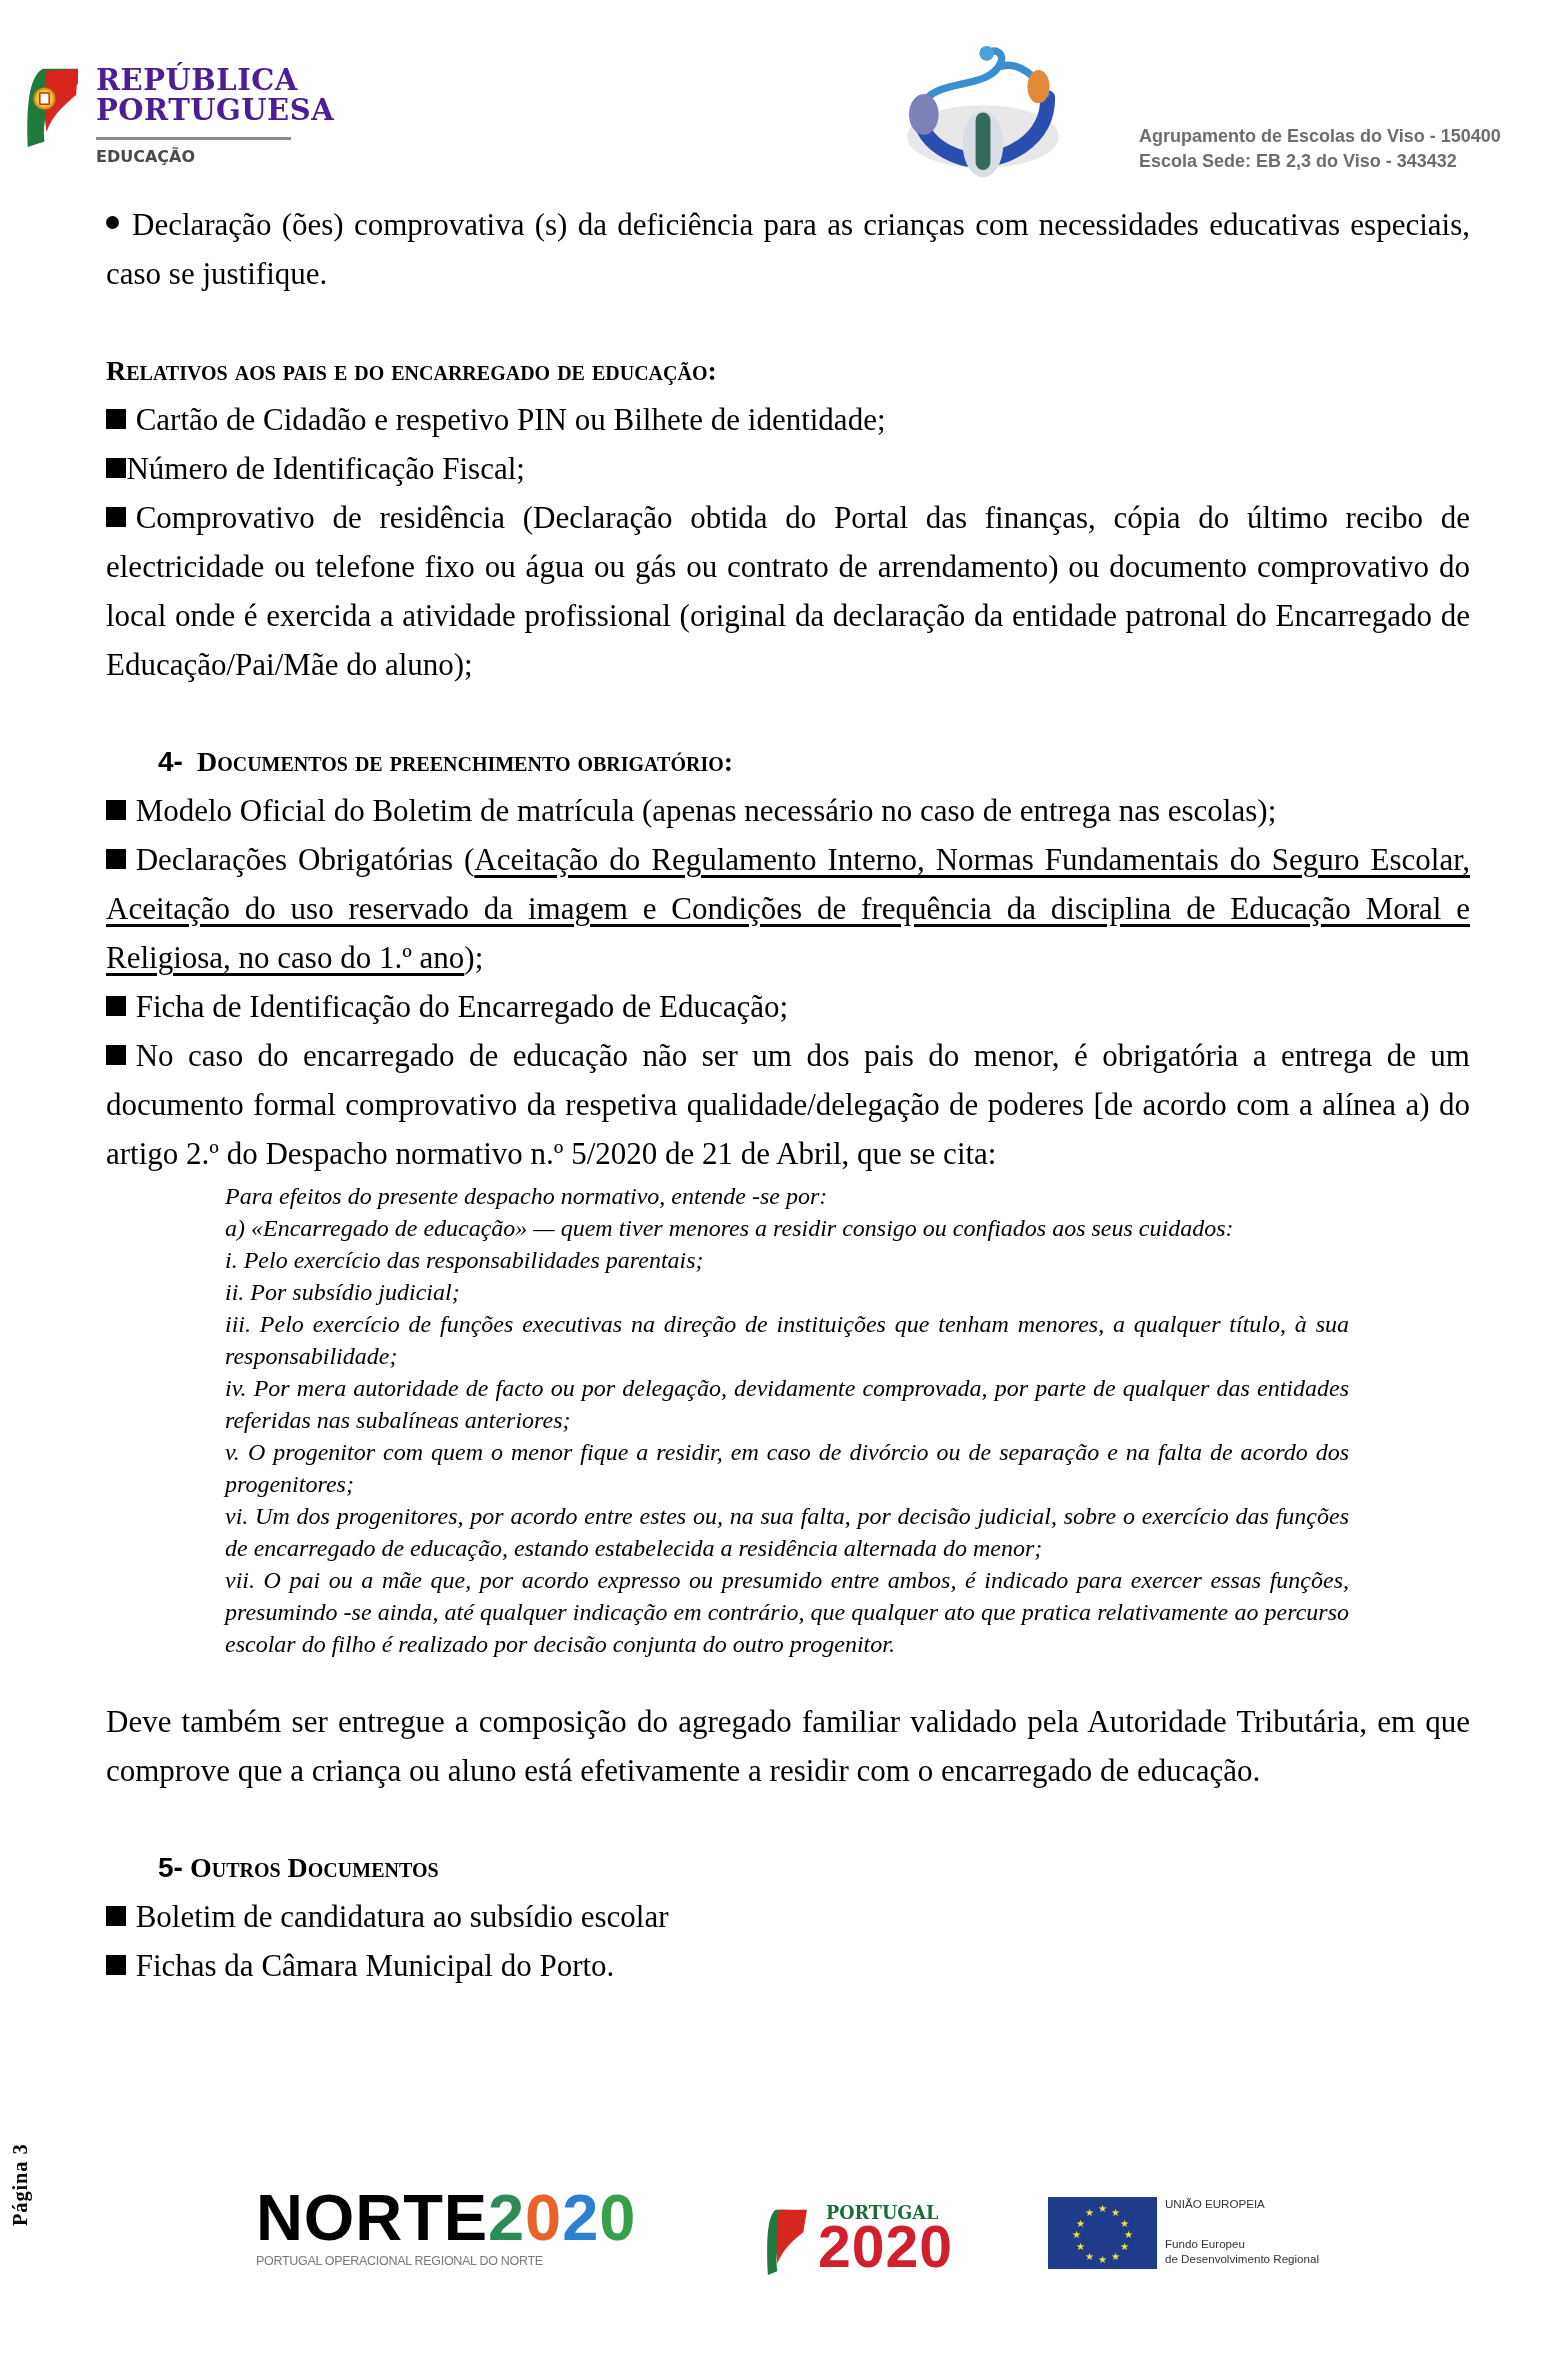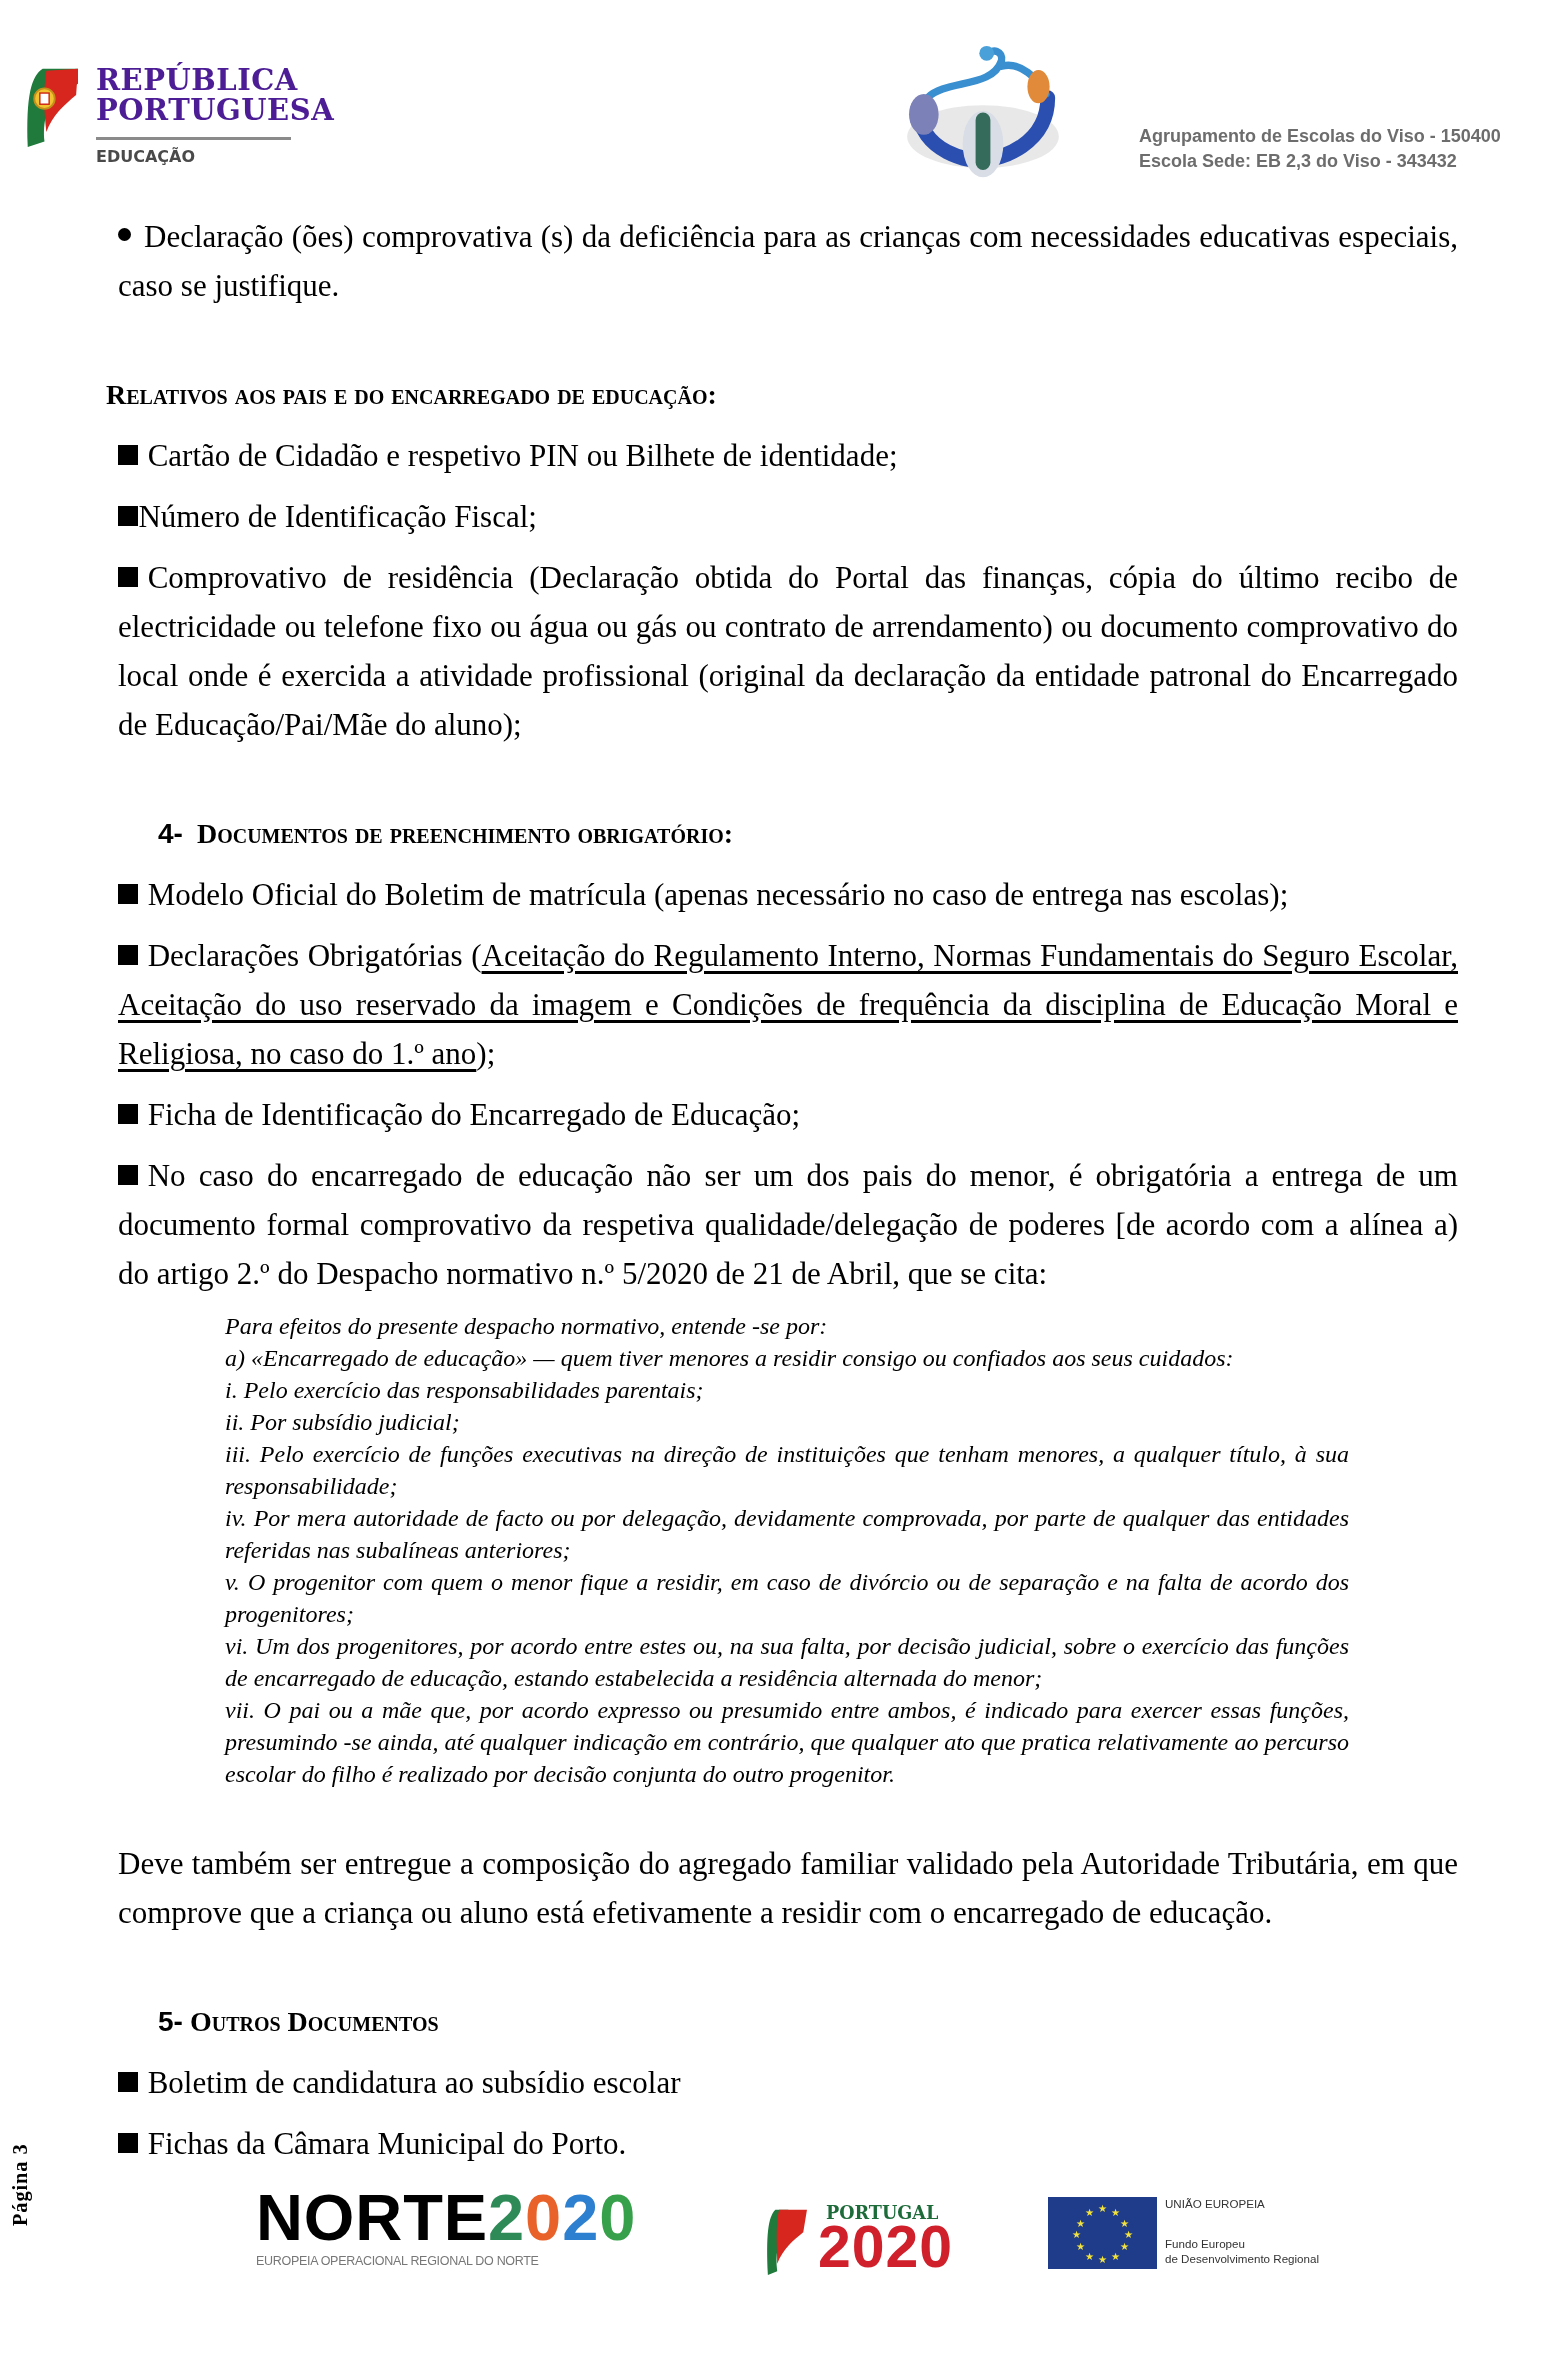--- a/index.html
+++ b/index.html
@@ -10,21 +10,21 @@
   .rp-flag { position: absolute; left: 0; top: 1.9px; width: 54px; height: 80px; }
   .rp-text { position: absolute; left: 72px; top: 0px; font-family: "DejaVu Serif", serif; font-weight: bold; color: #4c1d95; font-size: 29px; line-height: 30px; letter-spacing: 0.5px; }
   .rp-rule { position: absolute; left: 72px; top: 72px; width: 195px; height: 2.8px; background: #8a8a8a; }
   .rp-edu { position: absolute; left: 72px; top: 82px; font-family: "DejaVu Sans", sans-serif; font-weight: bold; color: #4a4a4a; font-size: 16px; }
 
   .hdr-logo { position: absolute; left: 890px; top: 33px; width: 186px; height: 148px; }
   .hdr-school { position: absolute; left: 1139px; top: 100px; font-family: "Liberation Sans", sans-serif; font-weight: bold; color: #6d6d6d; font-size: 18px; line-height: 25px; margin-top: 24px; }
 
   
   .content { position: absolute; left: 106px; top: 200px; width: 1364px; font-size: 31px; line-height: 49px; }
-  .p { margin: 12px; text-align: justify; }
+  .p { margin: 0; text-align: justify; }
   .gap { height: 48px; }
   .gap2 { height: 37px; }
   .sq { display: inline-block; width: 20.4px; height: 20.4px; background: #000; margin-right: 9.3px; vertical-align: 0.9px; }
   .sq.tight { margin-right: 0; }
   .dot { display: inline-block; width: 13px; height: 13px; border-radius: 50%; background: #000; margin-right: 13px; vertical-align: 5.6px; }
   .heading { font-weight: bold; font-variant: small-caps; font-size: 28px; }
   .heading .num { font-family: "Liberation Sans", sans-serif; }
   .sec-indent { padding-left: 52px; }
   .u { text-decoration: underline; text-underline-offset: 4.6px; }
 
@@ -153,21 +153,21 @@
     <span class="sq"></span><span>Fichas da Câmara Municipal do Porto.</span>
   </p>
 </div>
 
 <div class="pagenum">Página 3</div>
 
 <div class="norte">
   <div class="norte-word">
     <span class="n">NORTE</span><span class="c1">2</span><span class="c2">0</span><span class="c3">2</span><span class="c4">0</span>
   </div>
-  <div class="norte-sub">EUROPEIA OPERACIONAL REGIONAL DO NORTE</div>
+  <div class="norte-sub">PORTUGAL OPERACIONAL REGIONAL DO NORTE</div>
 </div>
 
 <div class="pt2020">
   <svg class="pt-flag" viewBox="0 0 44 72">
     <path d="M10 2 C2 10 0 30 2 72 L12 68 C10 50 12 36 22 28 L24 2 Z" fill="#1f7a3c"></path>
     <path d="M14 2 L44 2 L40 26 C30 34 18 44 12 60 C12 40 10 20 14 2 Z" fill="#d7261e"></path>
   </svg>
   <div class="pt-word">PORTUGAL</div>
   <div class="pt-year">2020</div>
 </div>

